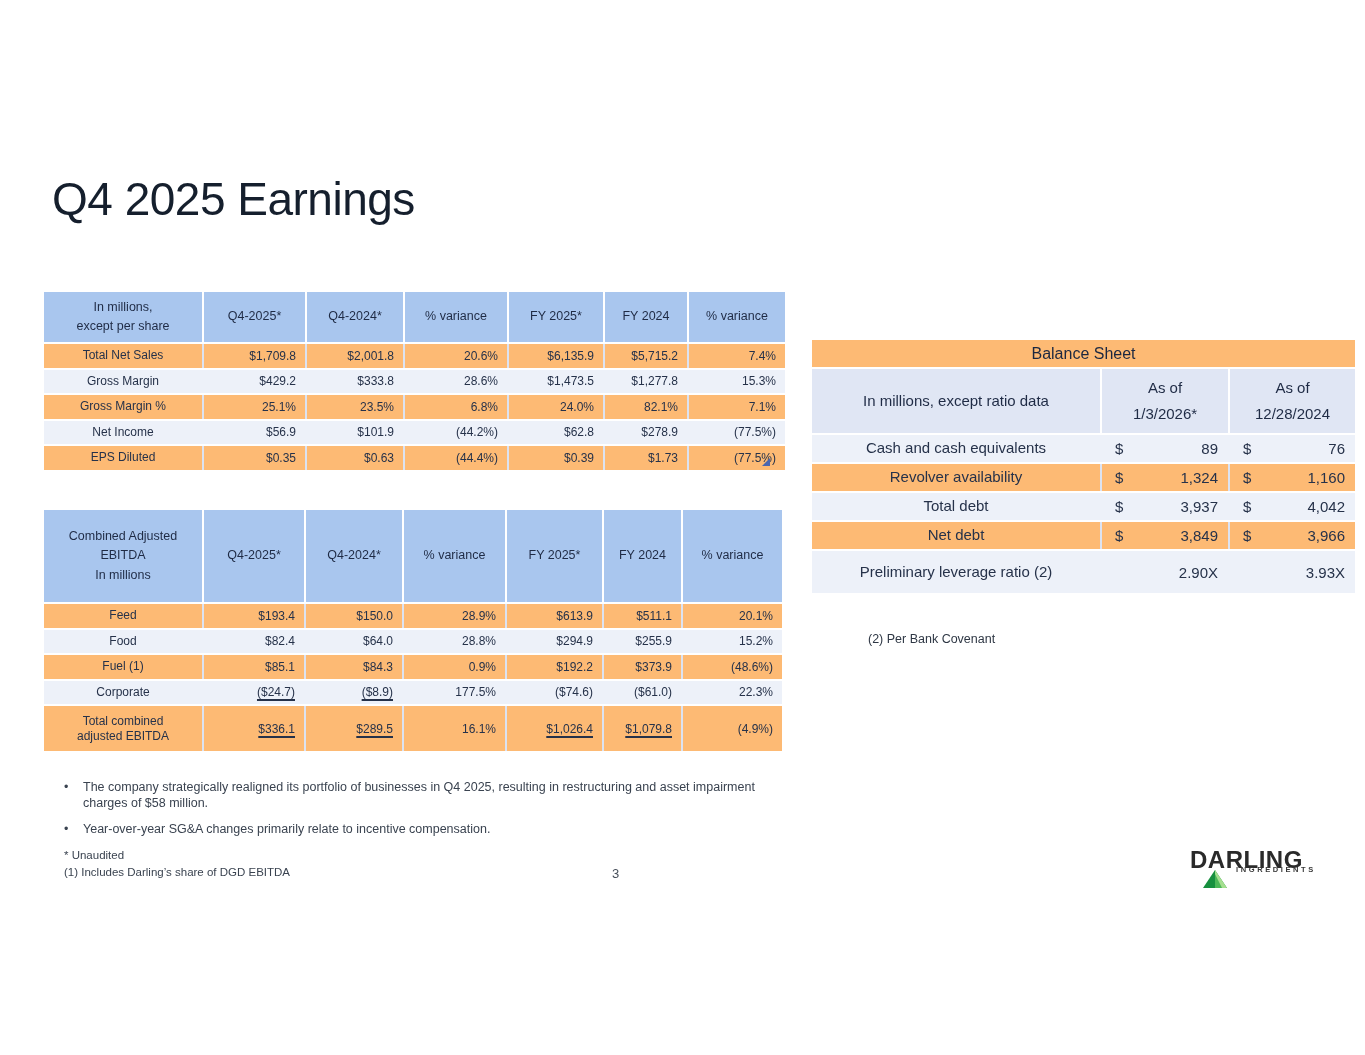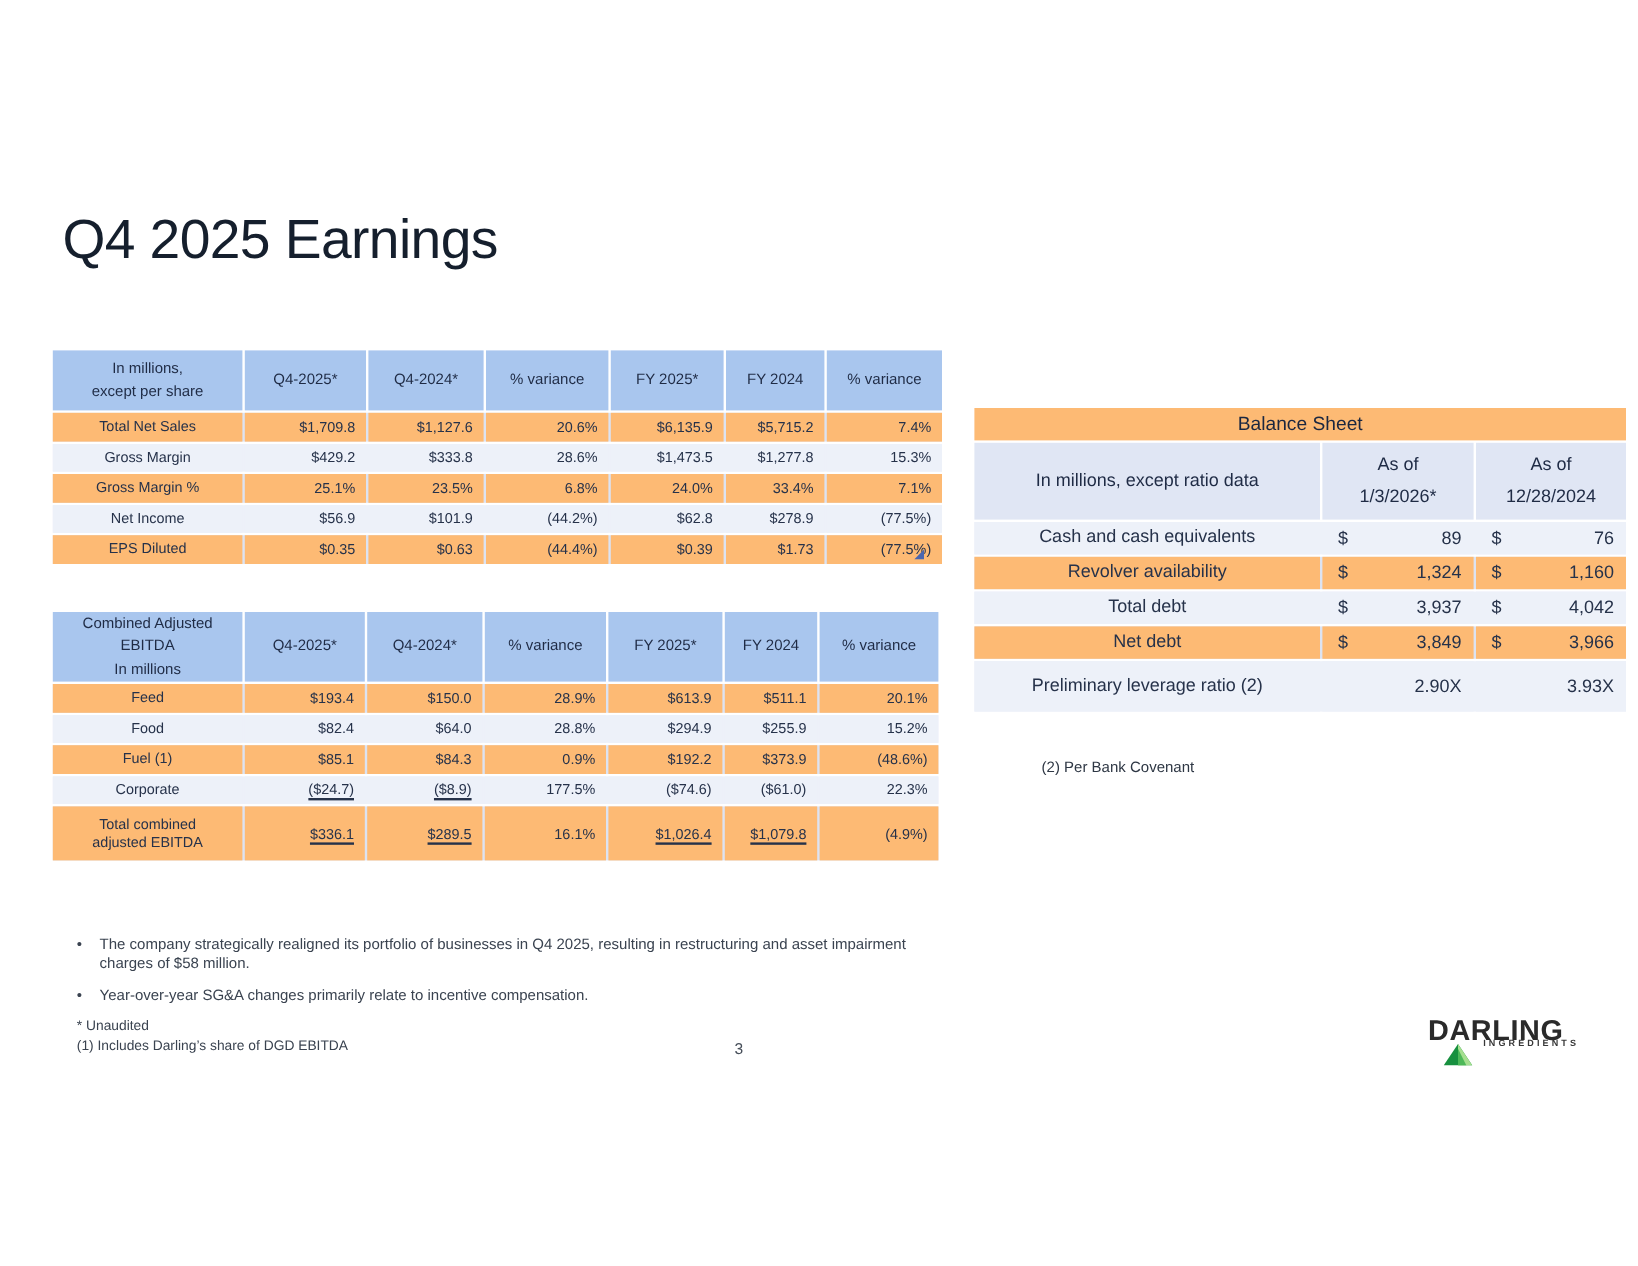--- a/index.html
+++ b/index.html
@@ -30,21 +30,21 @@
 
   
   .t-earn { left:25px; top:292px; font-size:12px; }
   .t-earn .thead, .t-earn .trow { grid-template-columns:158px 101px 96px 102px 94px 82px 96px; }
   .t-earn .thead { height:50px; font-size:12.5px; }
   .t-earn .trow  { height:23.5px; }
 
   
   .t-ebit { left:25px; top:510px; font-size:12px; }
   .t-ebit .thead, .t-ebit .trow { grid-template-columns:158px 100px 96px 101px 95px 77px 99px; }
-  .t-ebit .thead { height:58px; font-size:12.5px; line-height:1.8; }
+  .t-ebit .thead { height:92px; font-size:12.5px; line-height:1.8; }
   .t-ebit .trow  { height:23.5px; }
   .t-ebit .trow.tall { height:45px; }
 
   
   .t-bal { left:793px; top:340px; font-size:15px; }
   .t-bal .bs-title {
     height:27px; background:#fdba74; color:#1b2740;
     display:flex; align-items:center; justify-content:center;
     font-size:16px;
   }
@@ -93,21 +93,21 @@
     <div class="cell hcell">FY 2024</div>
     <div class="cell hcell">% variance</div>
   </div>
 
 <div class="trow dark">
       <div class="cell label">Total Net Sales</div>
       <div class="cell num">
         <span>$1,709.8</span>
       </div>
       <div class="cell num">
-        <span>$1,127.6</span>
+        <span>$2,001.8</span>
       </div>
       <div class="cell num">
         <span>20.6%</span>
       </div>
       <div class="cell num">
         <span>$6,135.9</span>
       </div>
       <div class="cell num">
         <span>$5,715.2</span>
       </div>
@@ -144,21 +144,21 @@
       <div class="cell num">
         <span>23.5%</span>
       </div>
       <div class="cell num">
         <span>6.8%</span>
       </div>
       <div class="cell num">
         <span>24.0%</span>
       </div>
       <div class="cell num">
-        <span>33.4%</span>
+        <span>82.1%</span>
       </div>
       <div class="cell num">
         <span>7.1%</span>
       </div>
     </div>
     <div class="trow light">
       <div class="cell label">Net Income</div>
       <div class="cell num">
         <span>$56.9</span>
       </div>

